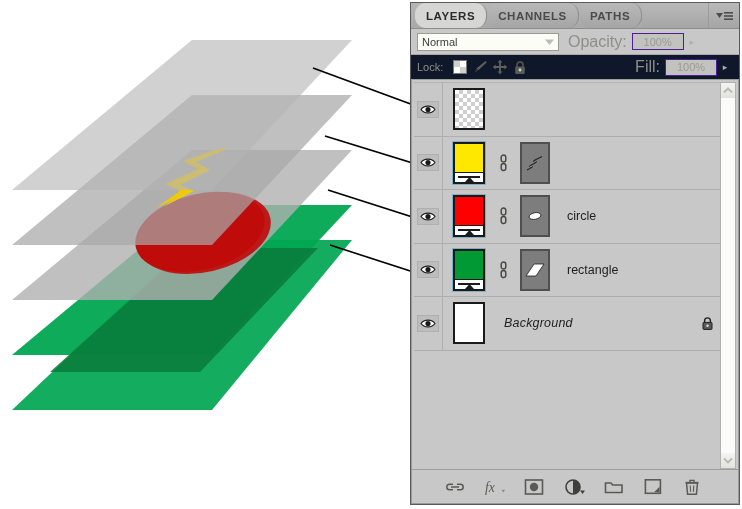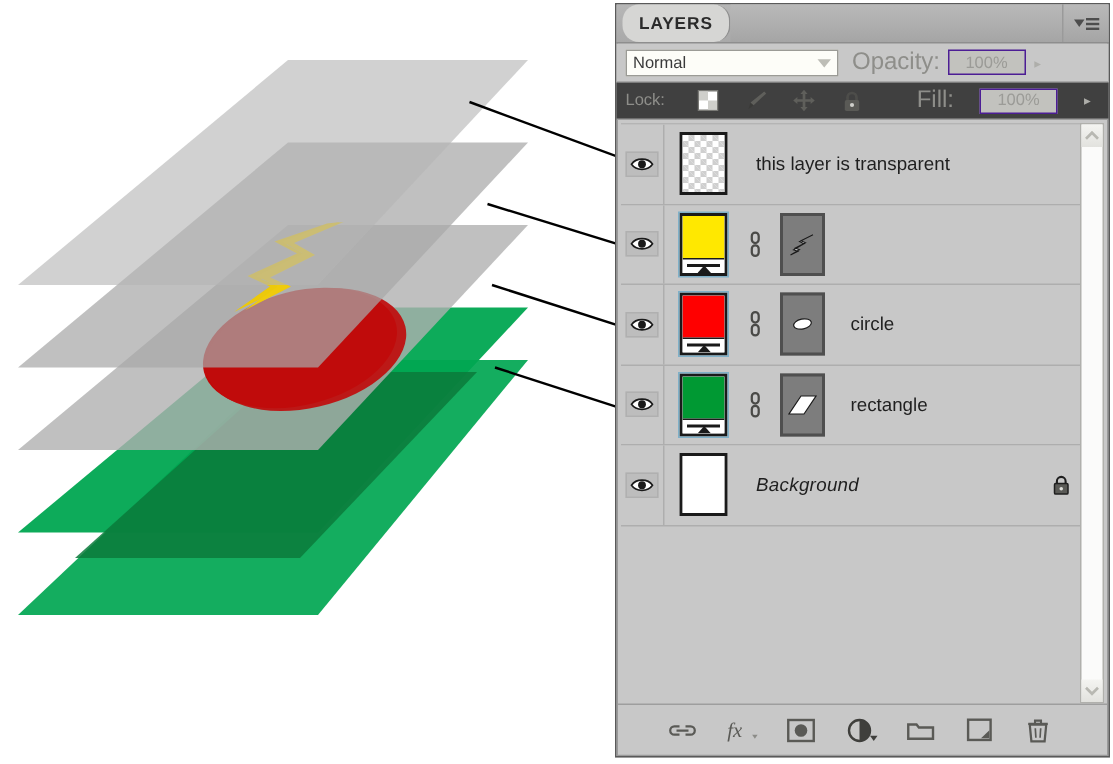--- a/index.html
+++ b/index.html
@@ -129,27 +129,26 @@
   .num-stepper {
     width: 16px;
     text-align: center;
     font-size: 9px;
     color: #aeaeaa;
   }
 
   
   .lock-row {
     height: 25px;
-    background: #404040;
+    background: #0f172a;
     border-bottom: 1px solid #9e9e9e;
     display: flex;
     align-items: center;
     padding: 0 6px;
     box-sizing: border-box;
-    gap: 12px;
   }
   .lock-label { font-size: 11px; color: #8e8e8a; margin-right: 7px; }
   .lock-ico { width: 20px; height: 18px; display:flex; align-items:center; justify-content:center; }
 
   
   .layer-list {
     position: absolute;
     left: 3px;
     top: 79px;
     width: 308px;
@@ -326,20 +325,26 @@
     <line x1="330" y1="245" x2="500" y2="300"></line>
   </g>
 </svg>
 
 <div id="layers-panel">
 
   <div class="tab-strip">
     <div class="tab active">
       <span>LAYERS</span>
     </div>
+    <div class="tab">
+      <span>CHANNELS</span>
+    </div>
+    <div class="tab">
+      <span>PATHS</span>
+    </div>
     <div class="tab-spacer"></div>
     <div class="panel-menu">
       <svg width="18" height="12" viewBox="0 0 18 12">
         <polygon points="1,3 8,3 4.5,8" fill="#4d4d4d"></polygon>
         <rect x="9" y="2" width="9" height="1.6" fill="#4d4d4d"></rect>
         <rect x="9" y="5.2" width="9" height="1.6" fill="#4d4d4d"></rect>
         <rect x="9" y="8.4" width="9" height="1.6" fill="#4d4d4d"></rect>
       </svg>
     </div>
   </div>
@@ -405,21 +410,20 @@
             <path d="M1 5.5 C4 1, 12 1, 15 5.5 C12 10, 4 10, 1 5.5 Z" fill="#fff" stroke="#1a1a1a" stroke-width="1.1"></path>
             <circle cx="8" cy="5.5" r="2.6" fill="#1a1a1a"></circle>
           </svg>
         </span>
       </div>
       <div class="thumb-cell">
         <div class="thumb full">
             <div class="fill checker"></div>
           </div>
       </div>
-      <div class="layer-name">this layer is transparent</div>
     </div>
 
     <div class="layer-row">
       <div class="eye-cell">
         <span class="eye-box">
           <svg width="16" height="11" viewBox="0 0 16 11">
             <path d="M1 5.5 C4 1, 12 1, 15 5.5 C12 10, 4 10, 1 5.5 Z" fill="#fff" stroke="#1a1a1a" stroke-width="1.1"></path>
             <circle cx="8" cy="5.5" r="2.6" fill="#1a1a1a"></circle>
           </svg>
         </span>

